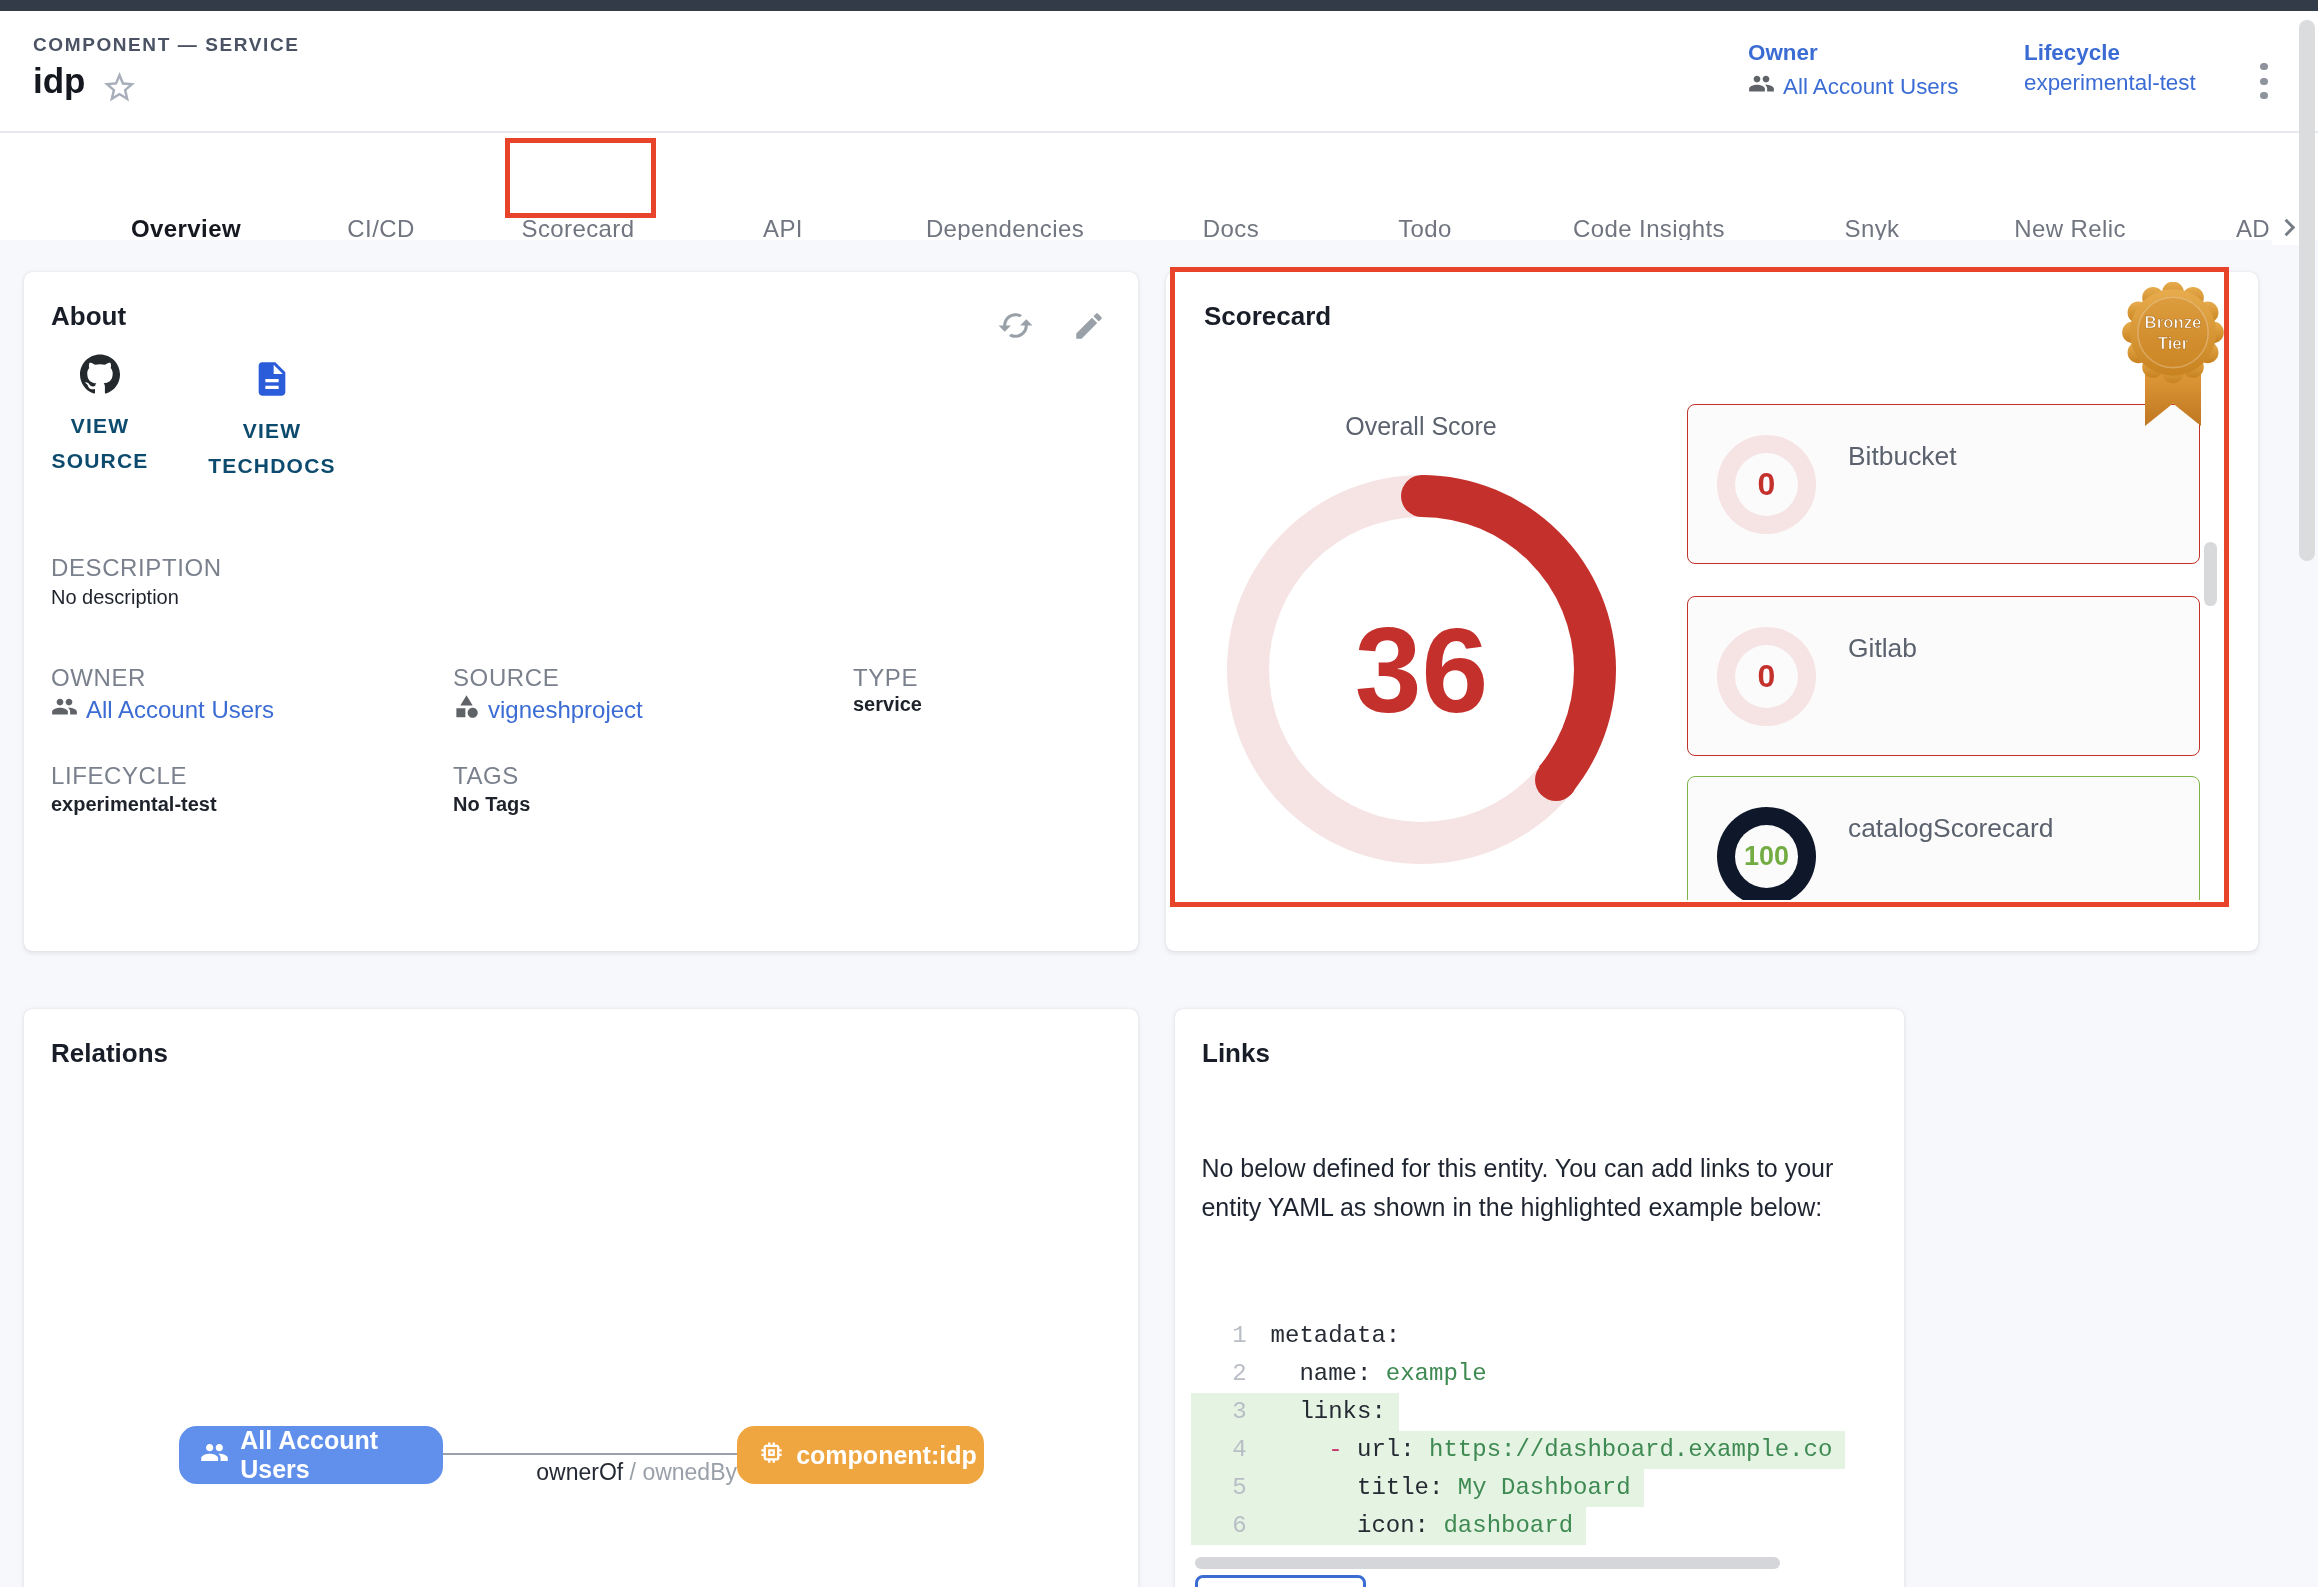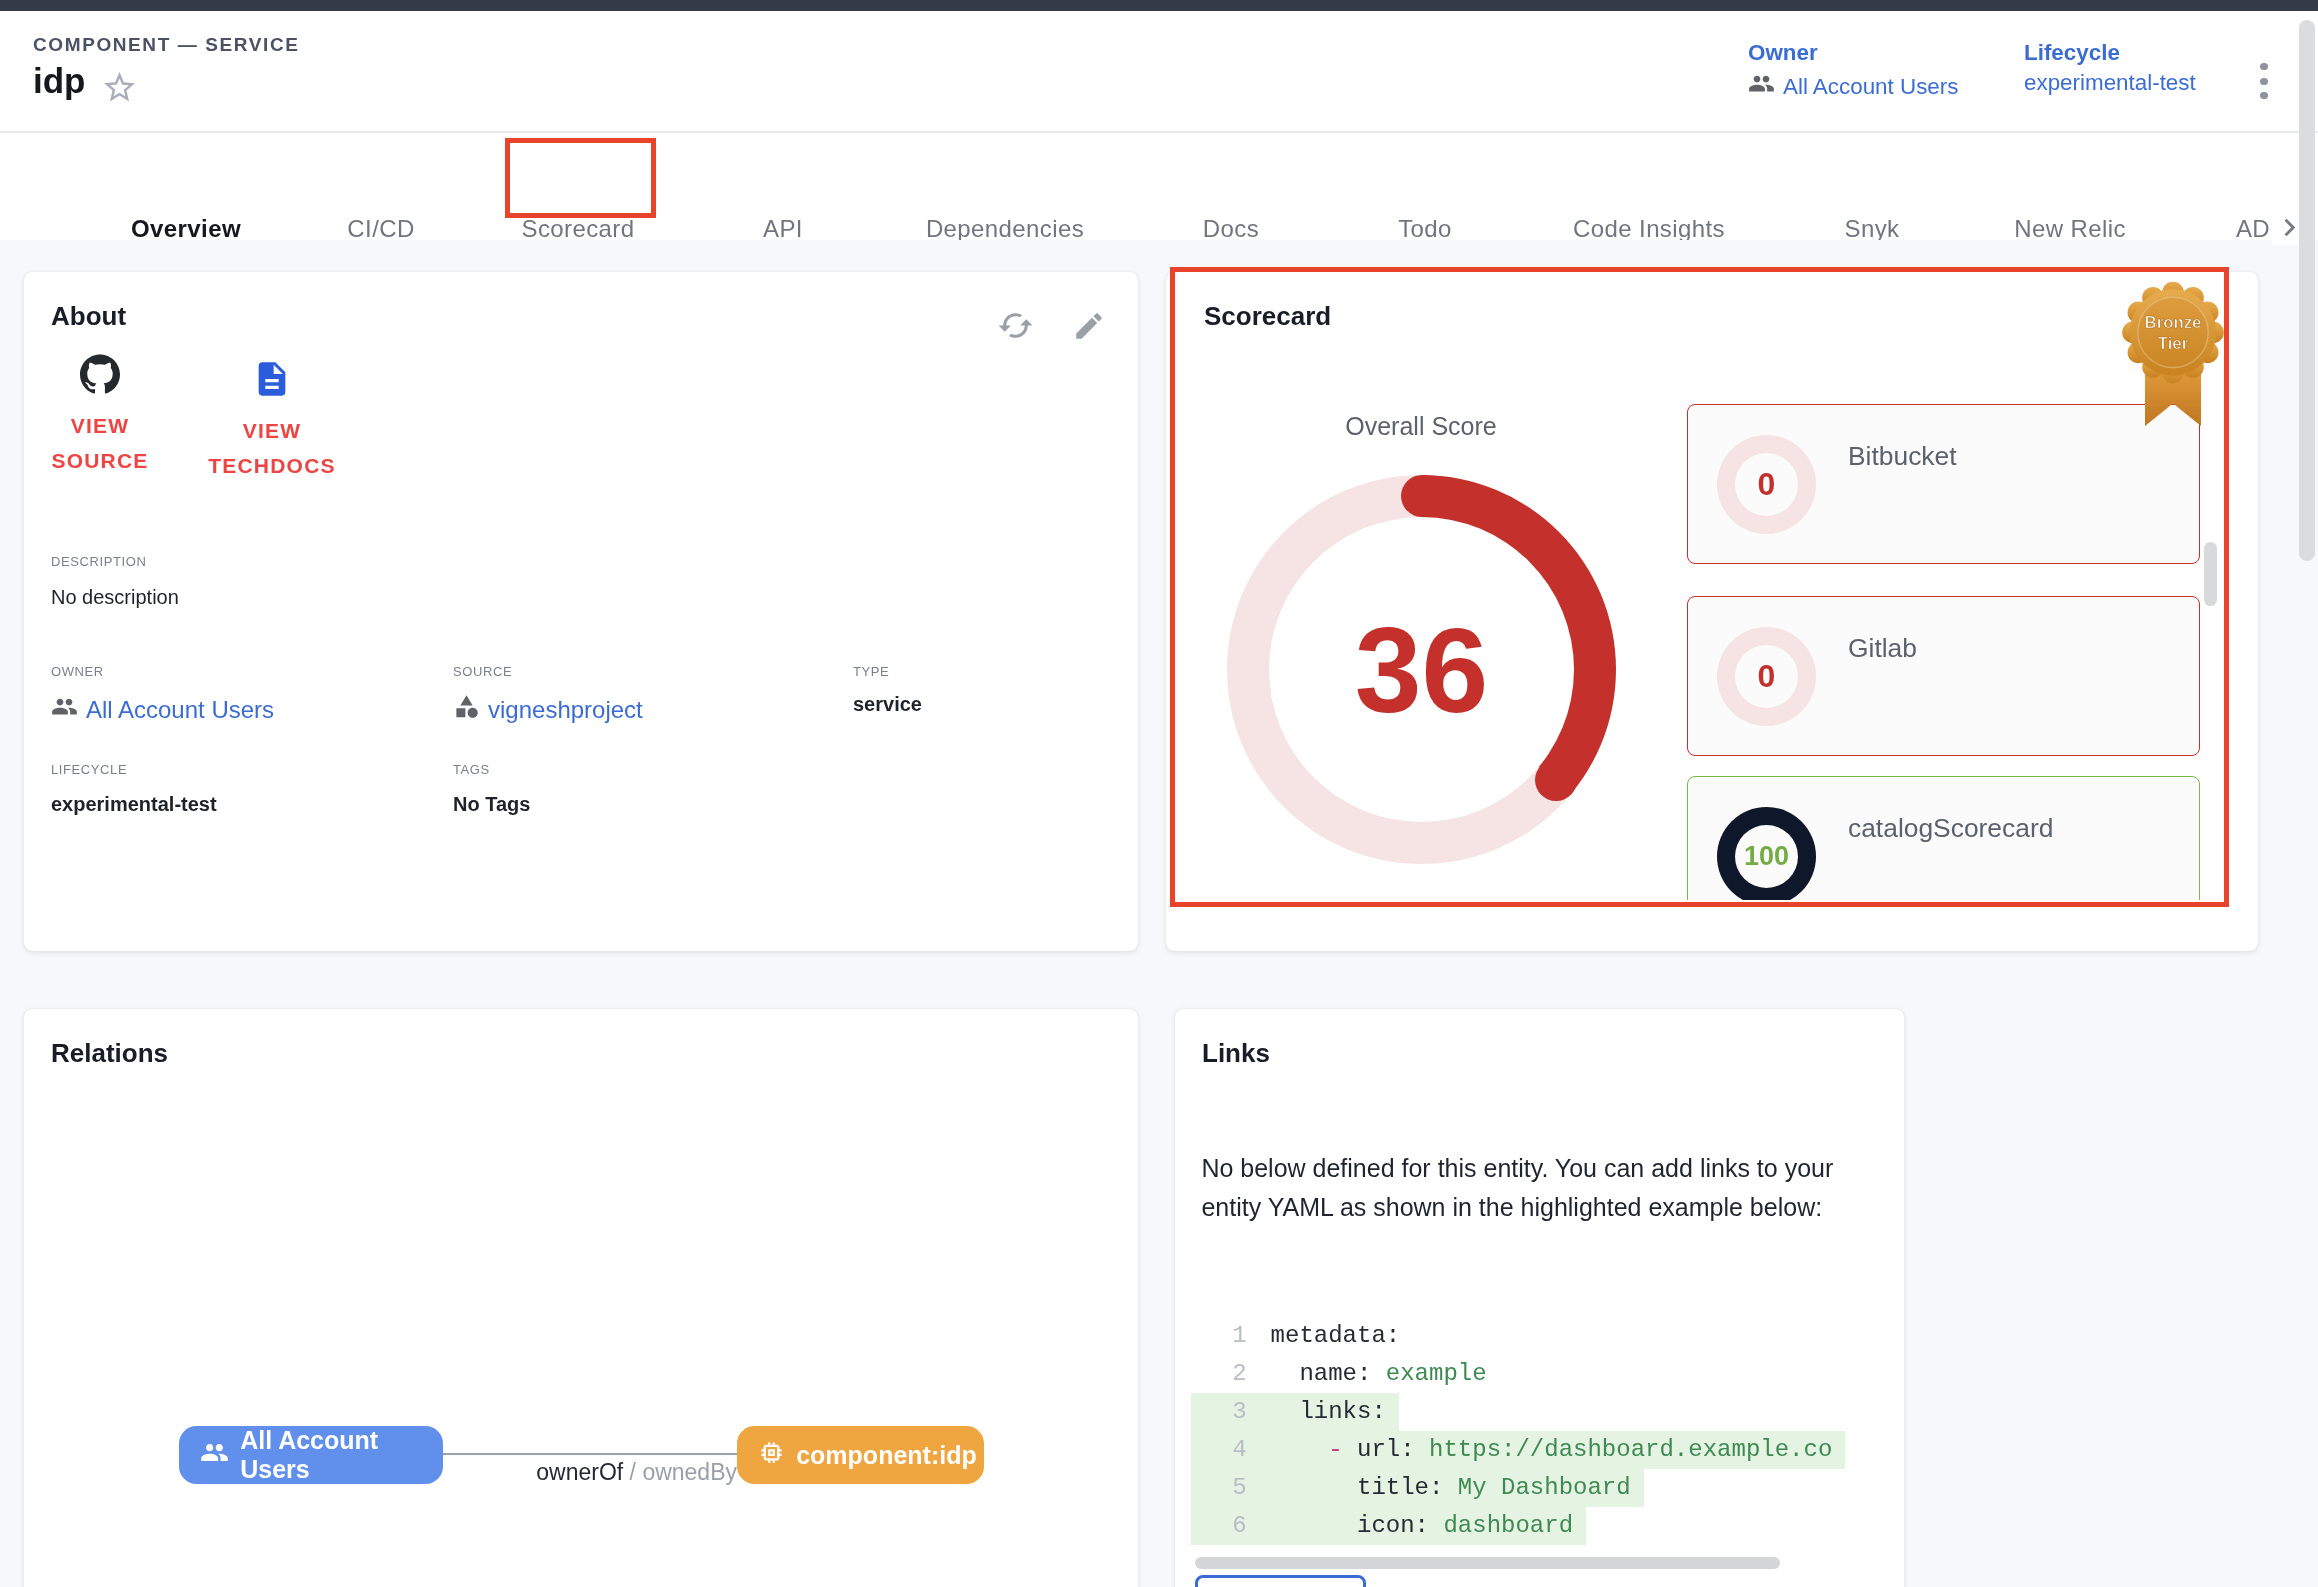--- a/index.html
+++ b/index.html
@@ -28,22 +28,22 @@
   .tab-underline{position:absolute;left:87px;top:231px;width:199px;height:5.6px;background:#2E5BD0;}
   .tab-overflow{position:absolute;left:2272px;top:77px;width:35px;height:35px;color:#767C86;cursor:pointer;background:#fff;}
   
   .card{position:absolute;background:#fff;border-radius:8px;box-shadow:0 1.6px 4.8px rgba(25,30,45,.10), 0 0 0.8px rgba(25,30,45,.18);padding-left:32px;}
   .card-title{position:absolute;left:27px;top:29px;font-size:26px;font-weight:700;color:#181D27;}
   
   .about-card{left:24px;top:272px;width:1114px;height:679px;}
   .icon-btn{position:absolute;width:37px;height:37px;color:#99A0A8;cursor:pointer;}
   .quick-link{position:absolute;width:152px;text-align:center;cursor:pointer;}
   .quick-link .qicon{display:inline-block;width:40px;height:40px;}
-  .quick-link .qlabel{margin-top:11.2px;font-size:21px;font-weight:600;letter-spacing:1.2px;color:#ef4444;line-height:35px;}
-  .field-label{position:absolute;font-size:13px;font-weight:500;letter-spacing:0.6px;color:#7A818D;}
+  .quick-link .qlabel{margin-top:11.2px;font-size:21px;font-weight:600;letter-spacing:1.2px;color:#0c4a6e;line-height:35px;}
+  .field-label{position:absolute;font-size:24px;font-weight:500;letter-spacing:0.6px;color:#7A818D;}
   .field-value{position:absolute;font-size:20px;color:#1E222B;}
   .field-value.bold{font-weight:700;}
   .field-link{position:absolute;font-size:24px;color:#3B6CD4;display:flex;align-items:center;gap:8px;cursor:pointer;}
   .field-link .micon{color:#5F6368;}
   
   .scorecard-card{left:1166px;top:272px;width:1092px;height:679px;}
   .overall-label{position:absolute;left:103px;top:140px;width:304px;text-align:center;font-size:25px;font-weight:500;color:#5B626E;}
   .gauge{position:absolute;left:61px;top:203px;width:389px;height:389px;border-radius:50%;background:conic-gradient(#C4302B 0deg 129.6deg,#F6E3E3 129.6deg 360deg);}
   .gauge::after{content:"";position:absolute;inset:42px;background:#fff;border-radius:50%;}
   .gauge .cap{position:absolute;width:42px;height:42px;border-radius:50%;background:#C4302B;}

